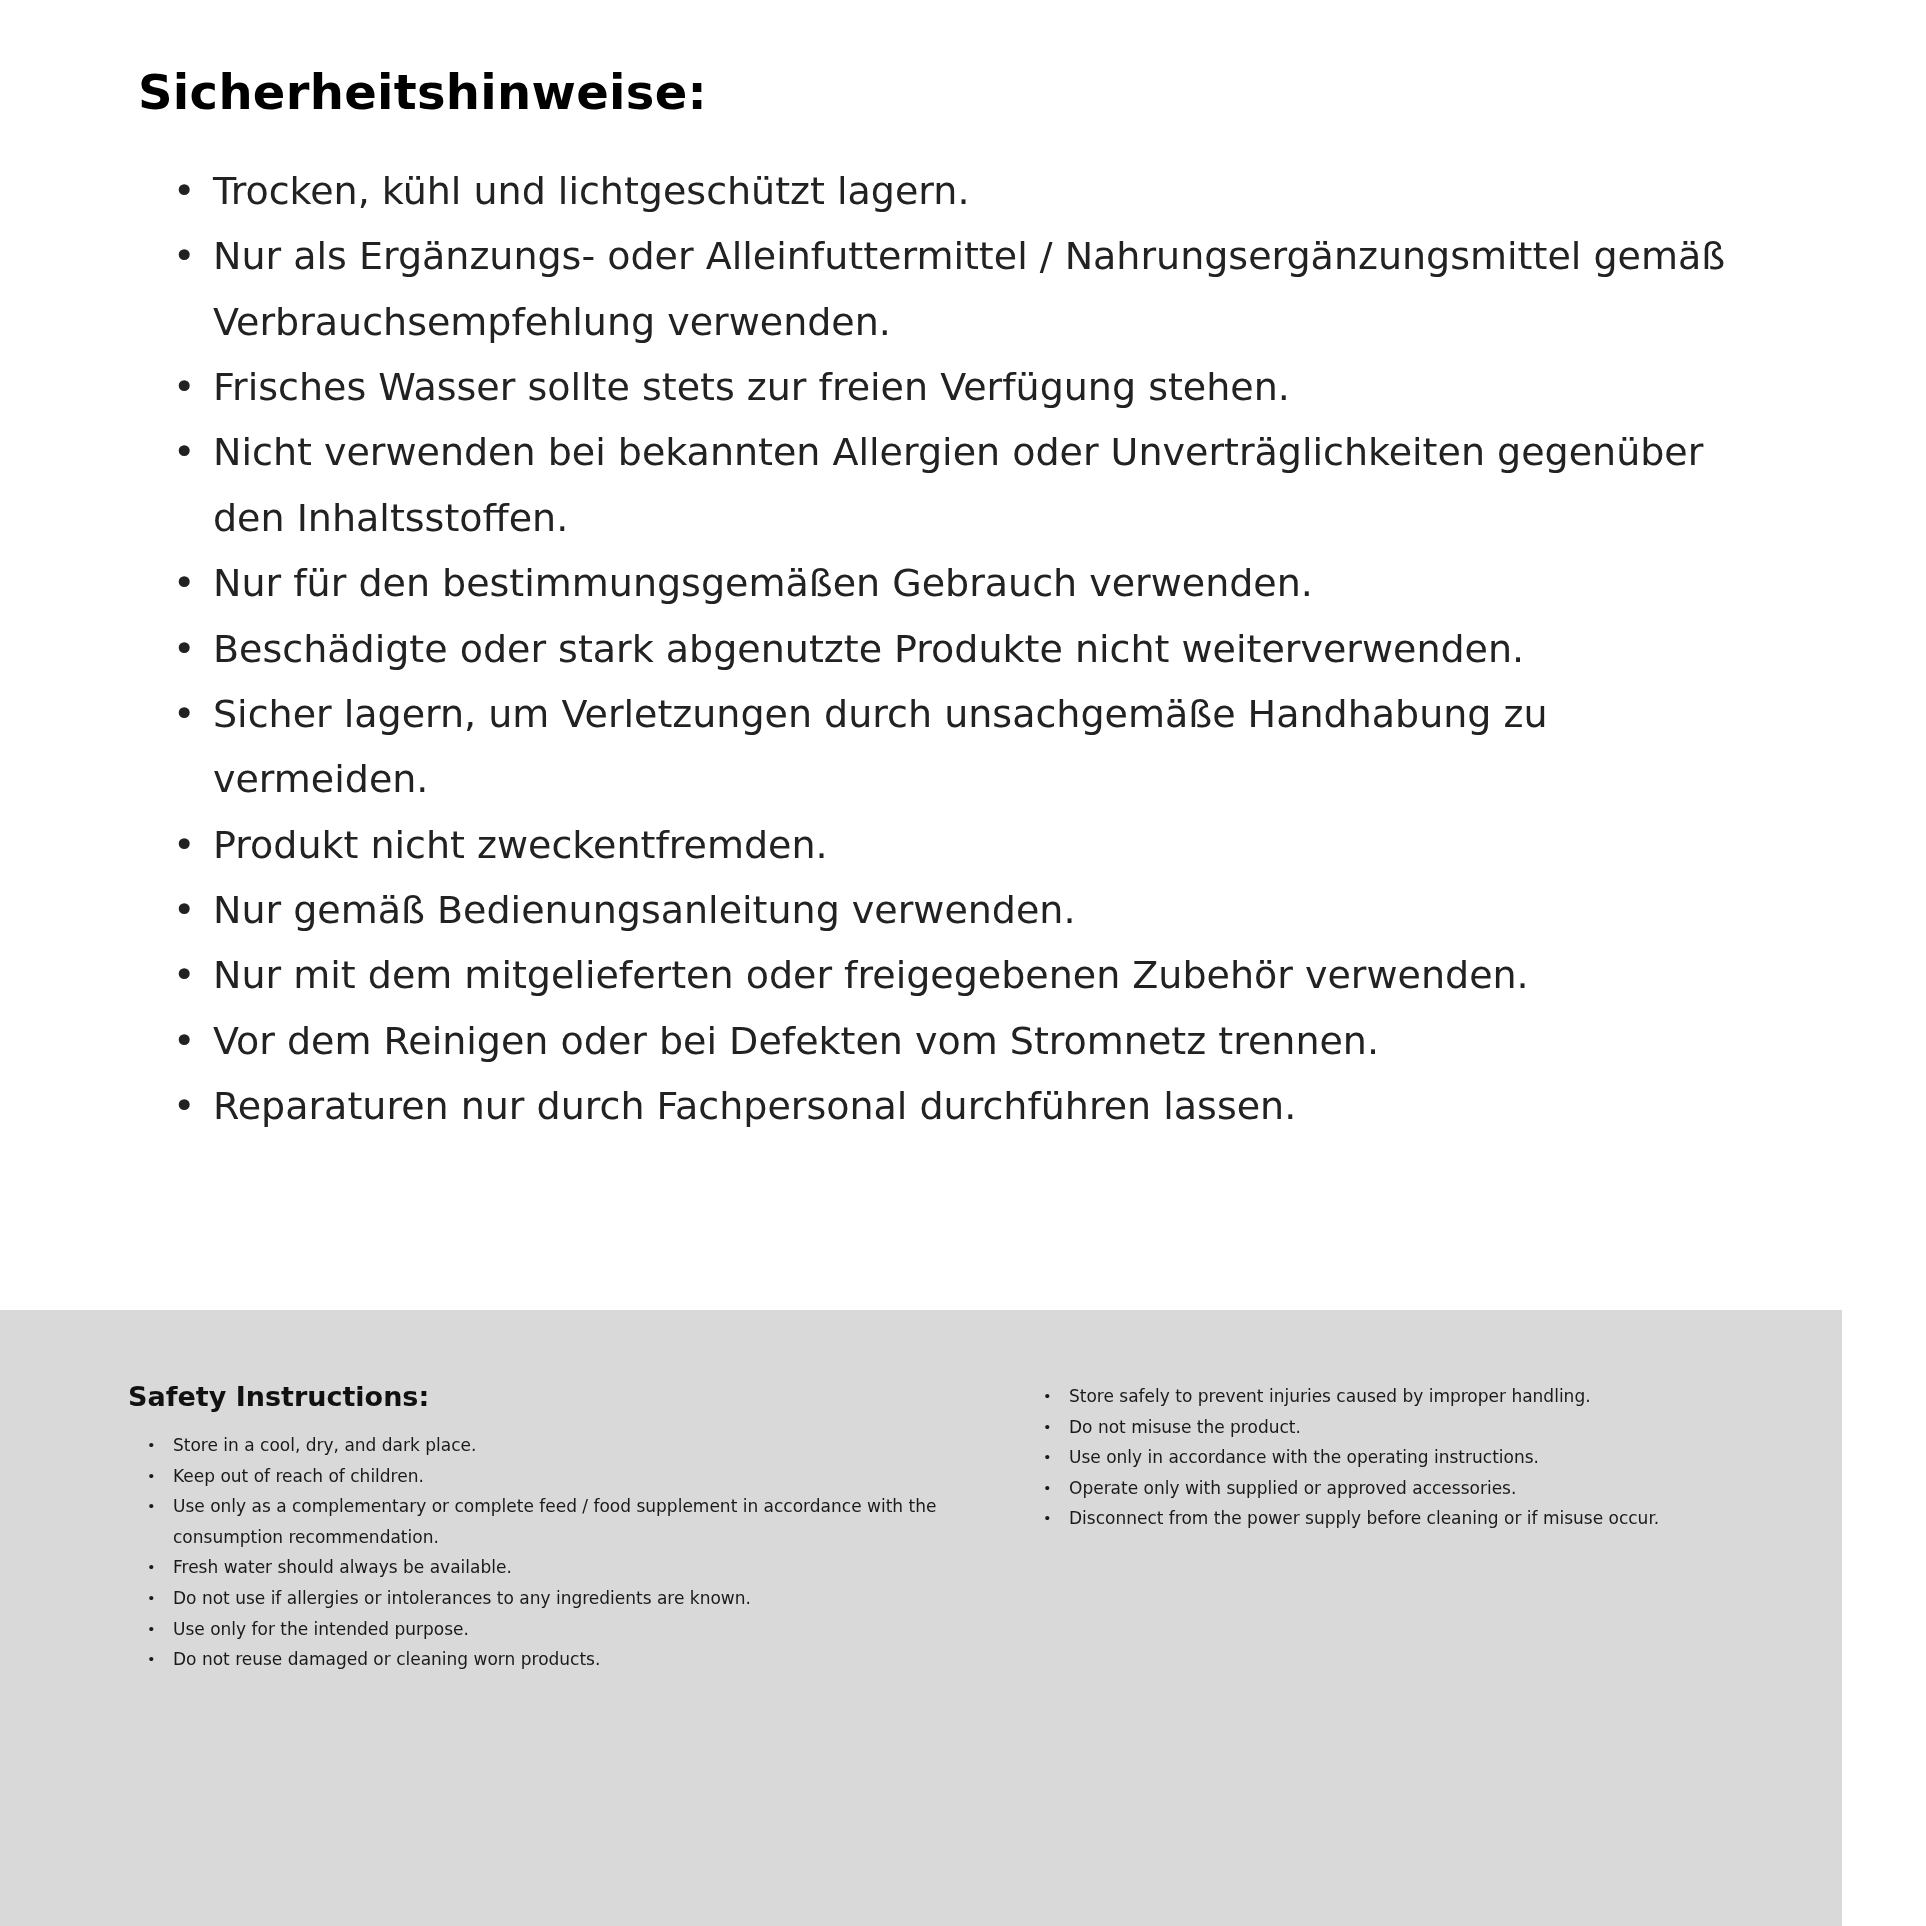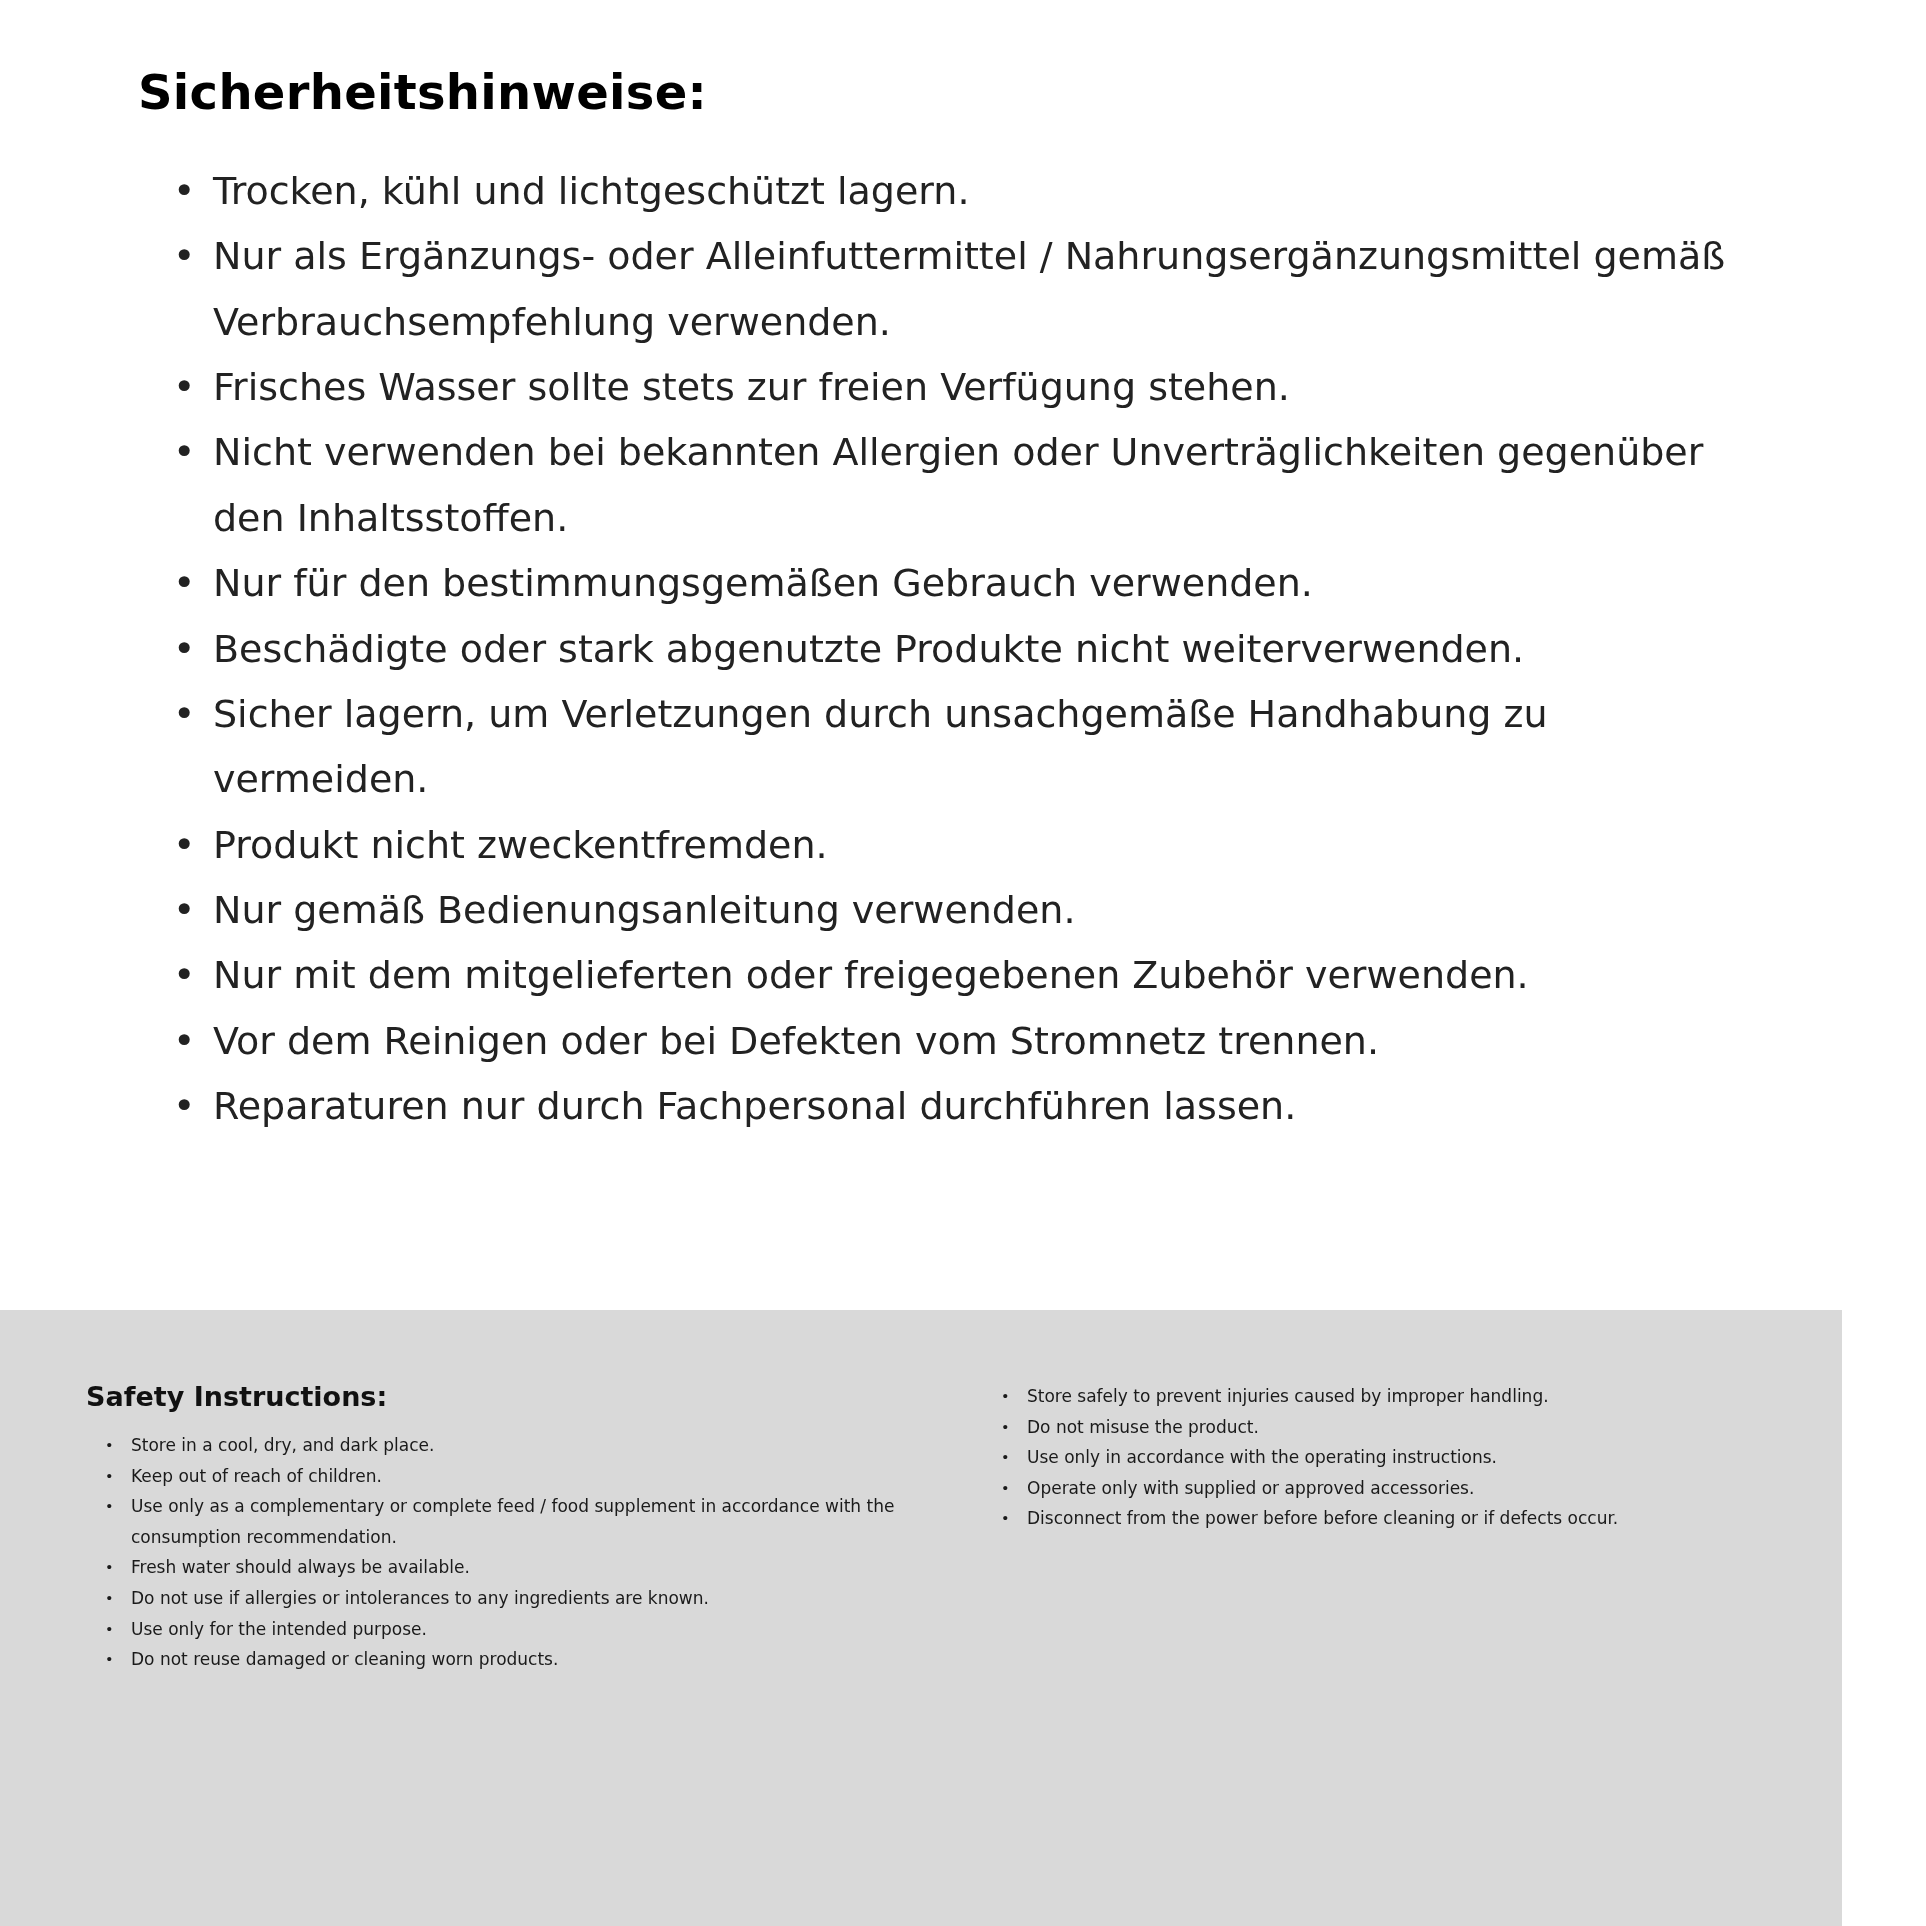--- a/index.html
+++ b/index.html
@@ -50,21 +50,20 @@
 
   
   .english-section {
     flex: 0 0 auto;
     height: 616px;
     background: #d9d9d9;
     padding: 71px 96px 0 128px;
     display: flex;
     align-items: flex-start;
     gap: 61px;
-    justify-content: center;
   }
   .col { flex: 0 0 auto; }
   .col-left  { width: 854px; }
   .col-right { width: 787px; }
   .english-title {
     font-size: 27px;
     font-weight: 700;
     color: #111111;
     margin-bottom: 18px;
   }
@@ -123,19 +122,19 @@
         <li>Use only for the intended purpose.</li>
         <li>Do not reuse damaged or cleaning worn products.</li>
       </ul>
     </div>
     <div class="col col-right">
       <ul class="english-list">
         <li>Store safely to prevent injuries caused by improper handling.</li>
         <li>Do not misuse the product.</li>
         <li>Use only in accordance with the operating instructions.</li>
         <li>Operate only with supplied or approved accessories.</li>
-        <li>Disconnect from the power before before cleaning or if defects occur.</li>
+        <li>Disconnect from the power supply before cleaning or if misuse occur.</li>
       </ul>
     </div>
   </section>
 
 </div>
 
 
 </body></html>

